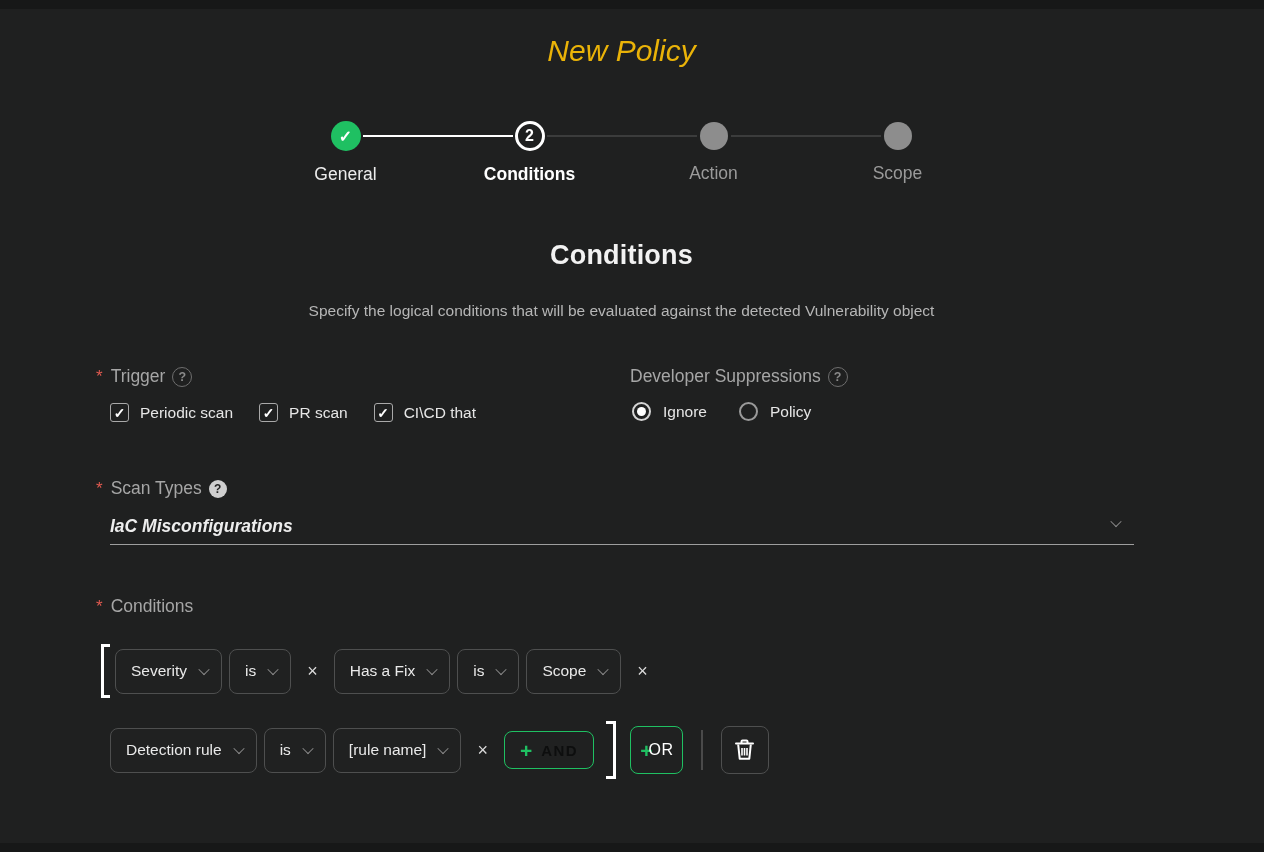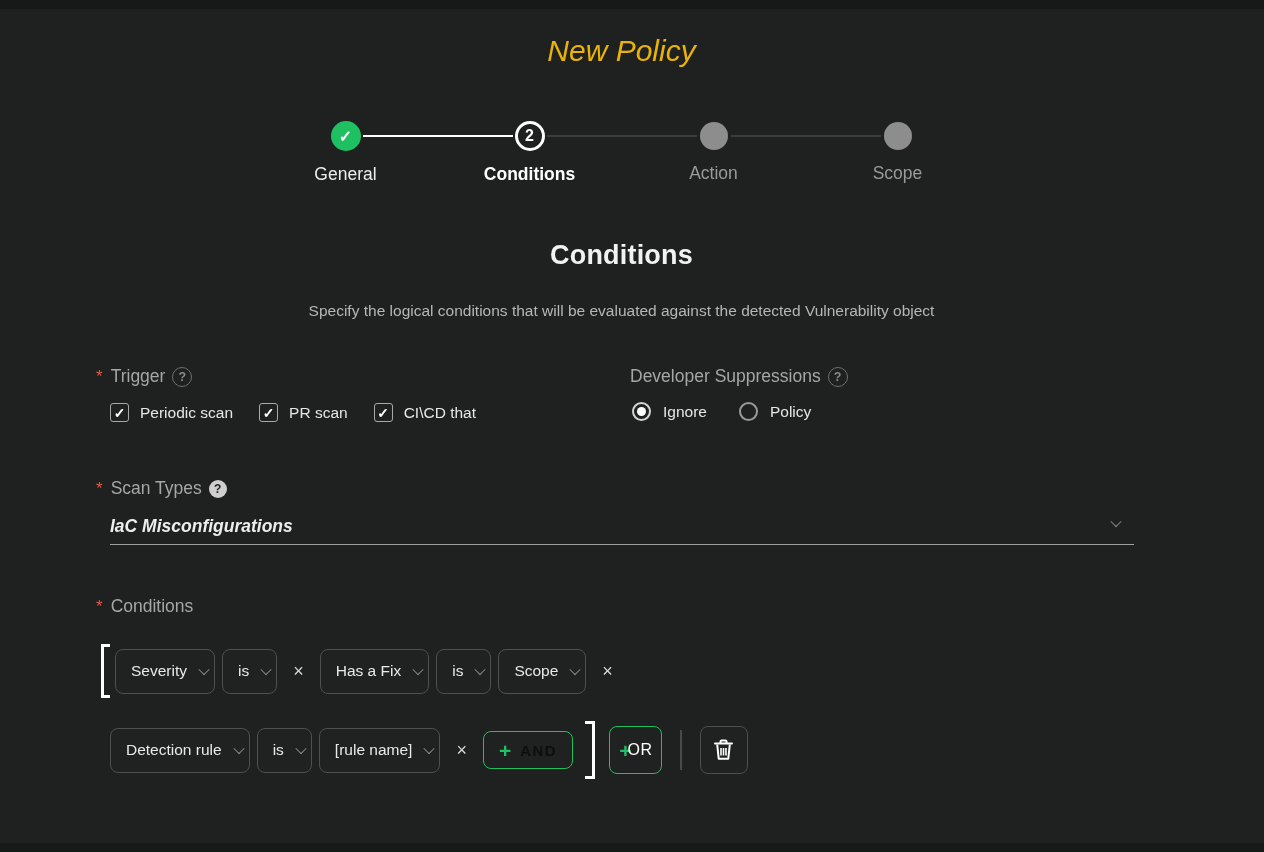--- a/index.html
+++ b/index.html
@@ -113,21 +113,21 @@
     border-left:3px solid #ffffff; border-top:3px solid #ffffff; border-bottom:3px solid #ffffff;
   }
   .bracket-close {
     width:10px; height:58px; margin:0 7px 0 5px;
     border-right:3.5px solid #ffffff; border-top:3.5px solid #ffffff; border-bottom:3.5px solid #ffffff;
   }
 
   .dd {
     height:45px; border:1px solid #4e4f4f; border-radius:8px;
     display:inline-flex; align-items:center; justify-content:space-between;
-    gap:13px; padding:0 6px 0 15px; cursor:pointer; background:#202121;
+    gap:13px; padding:0 13px 0 15px; cursor:pointer; background:#202121;
   }
   .dd-text { font-size:15.5px; color:#e9e9e9; white-space:nowrap; }
   .chev {
     width:8px; height:8px; flex:none;
     border-right:1.7px solid #8a8a8a; border-bottom:1.7px solid #8a8a8a;
     transform:rotate(45deg) translate(-1px,-1px);
   }
   .xbtn { color:#d9d9d9; font-size:18px; margin:0 9px; cursor:pointer; line-height:1; }
 
   .btn-and {

